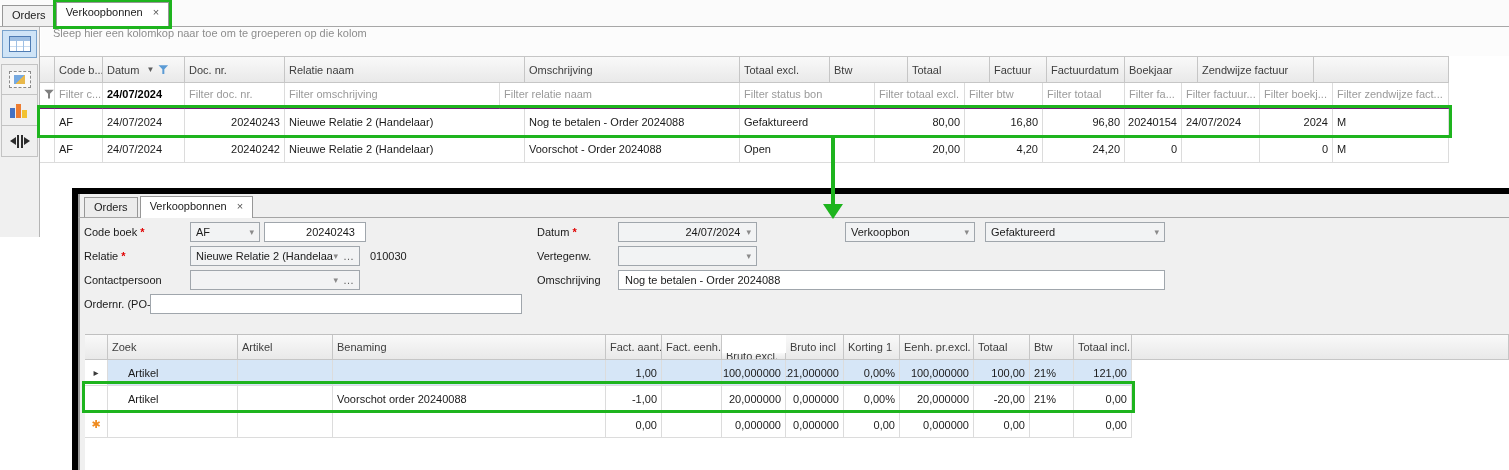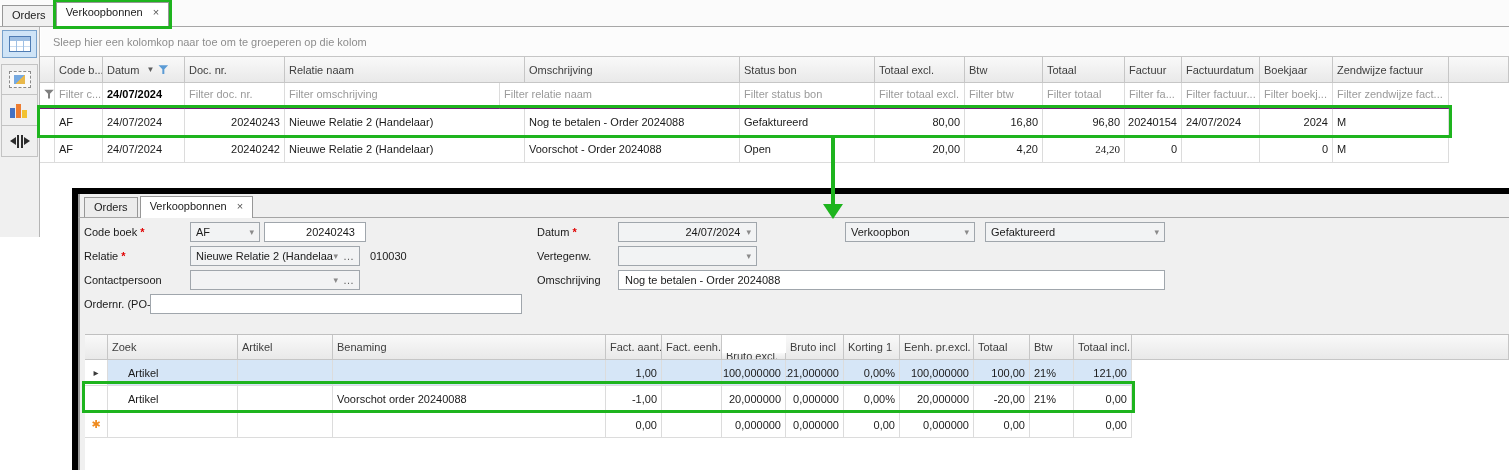--- a/index.html
+++ b/index.html
@@ -39,21 +39,21 @@
   .ico-card i { display:block; width:11px; height:9px; background:linear-gradient(135deg,#76a9e0 55%,#e8b84b 55%); }
   .ico-chart { width:20px; height:16px; display:flex; align-items:flex-end; gap:1px; }
   .ico-chart i { display:block; width:5px; }
   .ico-resize { display:flex; align-items:center; }
   .ico-resize .tri-l { width:0; height:0; border-top:4px solid transparent; border-bottom:4px solid transparent; border-right:6px solid #2c2c2c; }
   .ico-resize .bars { width:6px; height:13px; border-left:2px solid #2c2c2c; border-right:2px solid #2c2c2c; margin:0 1px; }
   .ico-resize .tri-r { width:0; height:0; border-top:4px solid transparent; border-bottom:4px solid transparent; border-left:6px solid #2c2c2c; }
 
   
   .groupbar { position:absolute; left:41px; top:27px; right:0; height:29px;
-              background:#fcfcfc; display:flex; align-items:center; padding-left:12px; color:#8d8d8d; }
+              background:#fcfcfc; display:flex; padding-left:12px; color:#8d8d8d; }
 
   
   .g-row { display:flex; }
   .g-cell { border-right:1px solid #dcdcdc; border-bottom:1px solid #dcdcdc;
             padding:0 4px; display:flex; align-items:center;
             overflow:hidden; white-space:nowrap; background:#fff; flex:none; }
   .g-cell.r { justify-content:flex-end; }
   .g-cell.indent { padding-left:20px; }
   .g-row.head .g-cell { background:linear-gradient(#f9f9f9,#e9e9e9);
             border-right:1px solid #c6c6c6; border-bottom:1px solid #c6c6c6; color:#3d3d3d; }
@@ -158,21 +158,20 @@
 </div>
 
 <div class="grid-top" id="top-grid">
     <div class="g-row head">
       <div class="g-cell" style="width: 15px;"></div>
       <div class="g-cell" style="width: 48px;">Code b...</div>
       <div class="g-cell" style="width: 82px;">Datum<span class="sortarrow">▼</span><span class="funnel blue"></span></div>
       <div class="g-cell" style="width: 100px;">Doc. nr.</div>
       <div class="g-cell" style="width: 240px;">Relatie naam</div>
       <div class="g-cell" style="width: 215px;">Omschrijving</div>
-      <div class="g-cell" style="width: 135px;">Status bon</div>
       <div class="g-cell" style="width: 90px;">Totaal excl.</div>
       <div class="g-cell" style="width: 78px;">Btw</div>
       <div class="g-cell" style="width: 82px;">Totaal</div>
       <div class="g-cell" style="width: 57px;">Factuur</div>
       <div class="g-cell" style="width: 78px;">Factuurdatum</div>
       <div class="g-cell" style="width: 73px;">Boekjaar</div>
       <div class="g-cell" style="width: 116px;">Zendwijze factuur</div>
       <div class="g-cell fill" style="width: 60px;"></div>
     </div>
     <div class="g-row filter">
@@ -212,21 +211,21 @@
     <div class="g-row">
       <div class="g-cell" style="width: 15px;"></div>
       <div class="g-cell" style="width: 48px;">AF</div>
       <div class="g-cell" style="width: 82px;">24/07/2024</div>
       <div class="g-cell r" style="width: 100px;">20240242</div>
       <div class="g-cell" style="width: 240px;">Nieuwe Relatie 2 (Handelaar)</div>
       <div class="g-cell" style="width: 215px;">Voorschot - Order 2024088</div>
       <div class="g-cell" style="width: 135px;">Open</div>
       <div class="g-cell r" style="width: 90px;">20,00</div>
       <div class="g-cell r" style="width: 78px;">4,20</div>
-      <div class="g-cell r" style="width: 82px; font-family: Liberation Serif, serif;">24,20</div>
+      <div class="g-cell r" style="width: 82px;">24,20</div>
       <div class="g-cell r" style="width: 57px;">0</div>
       <div class="g-cell" style="width: 78px;"></div>
       <div class="g-cell r" style="width: 73px;">0</div>
       <div class="g-cell" style="width: 116px;">M</div>
     </div>
   </div>
 
 <div class="gbox" id="gbox-row"></div>
 <div class="arrow-shaft"></div>
 <div class="arrow-head"></div>

